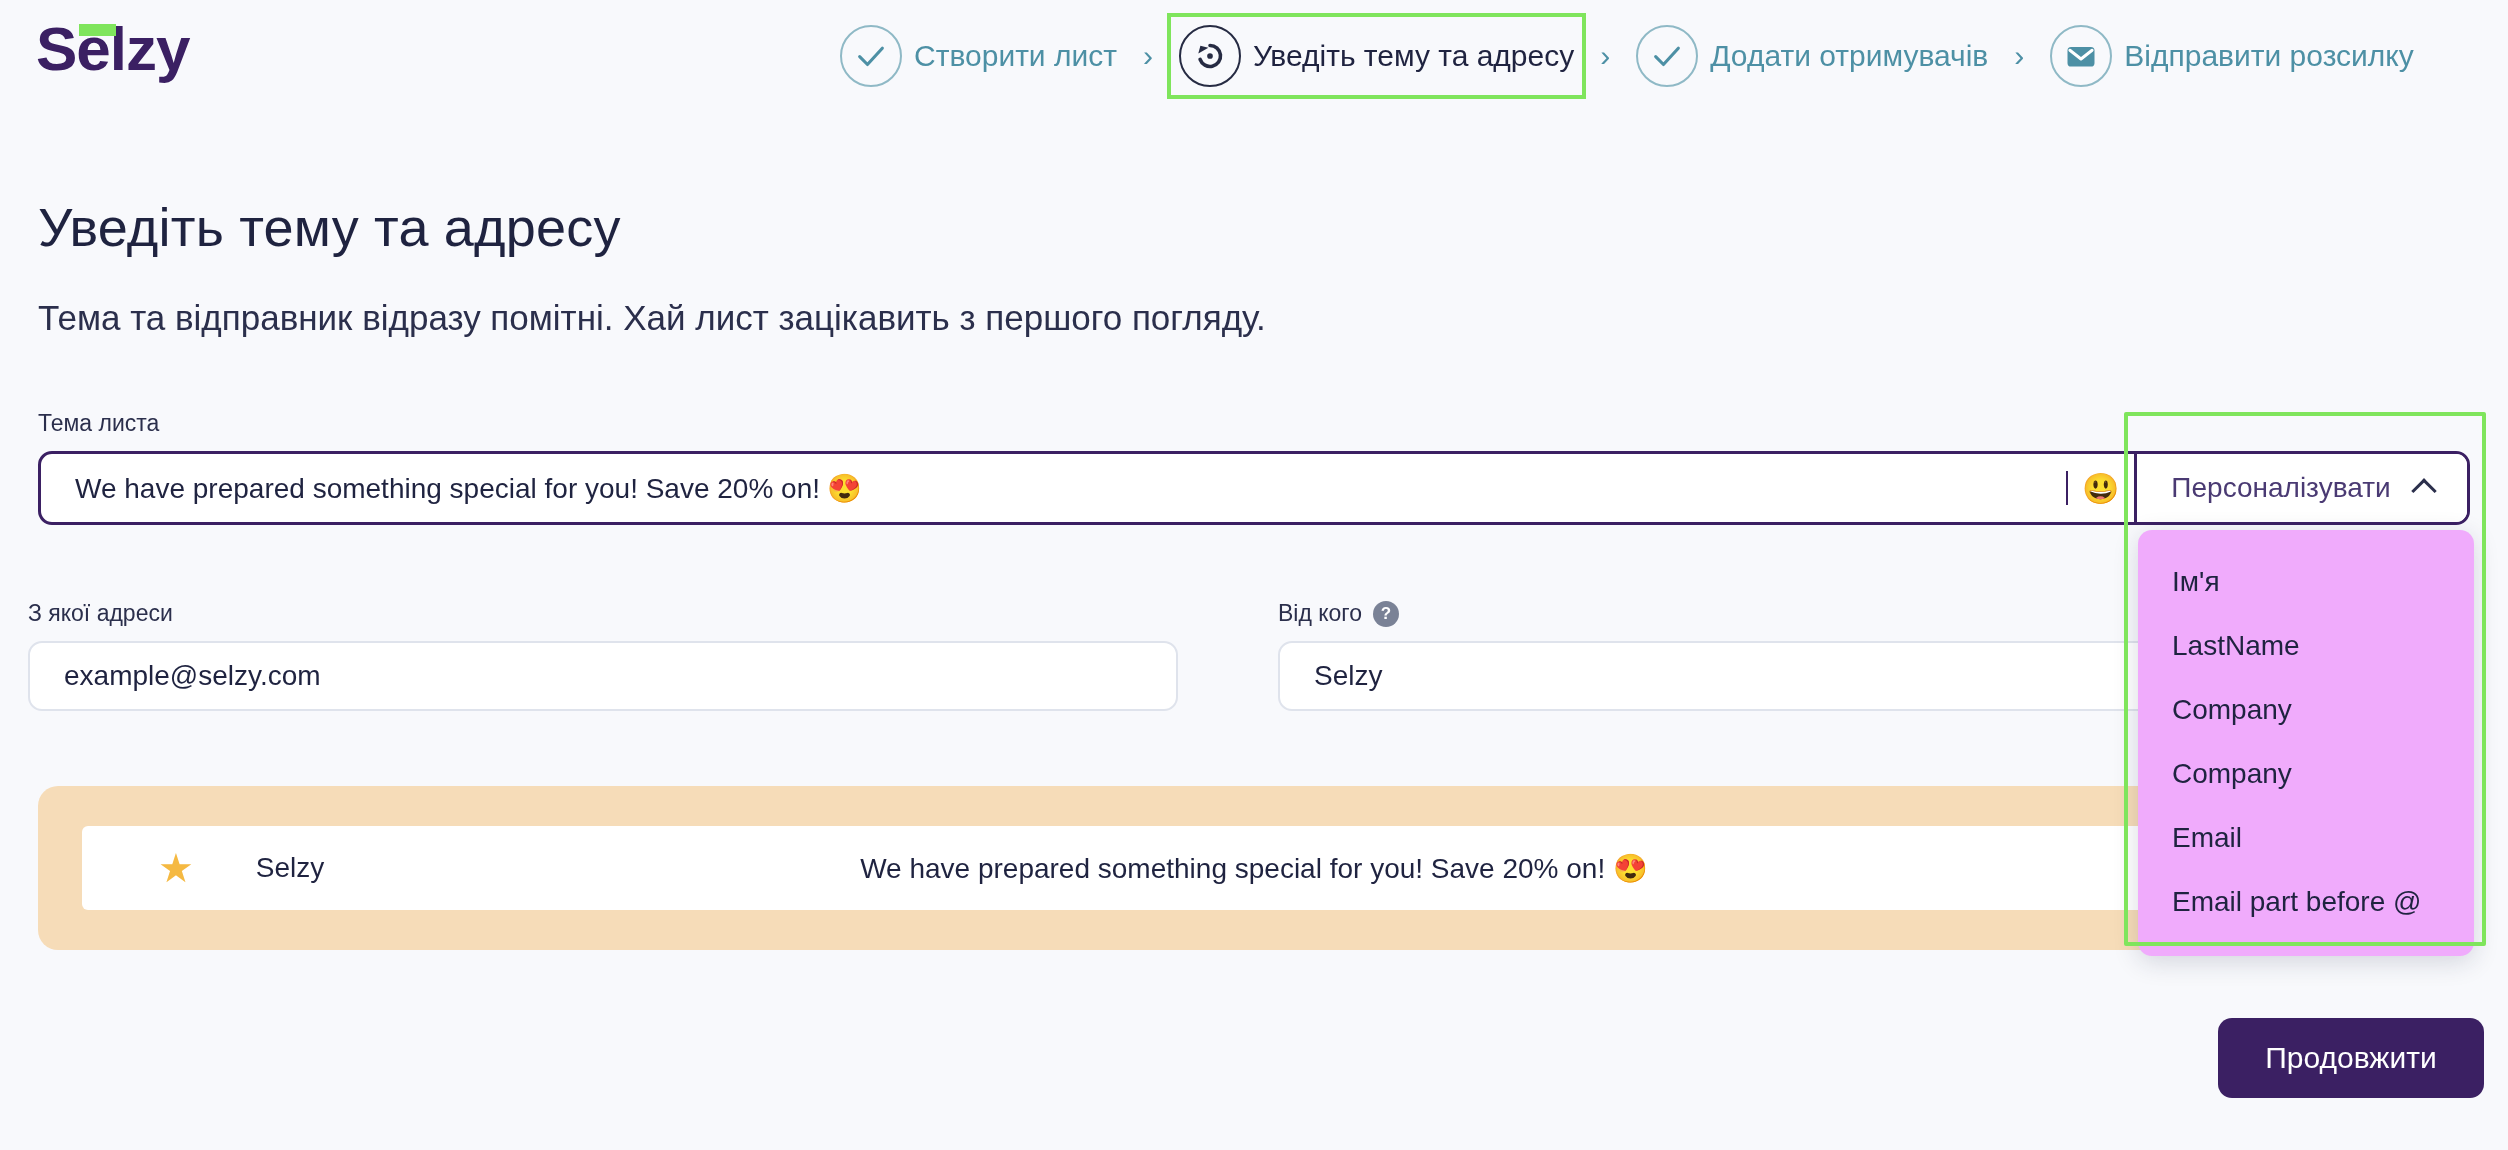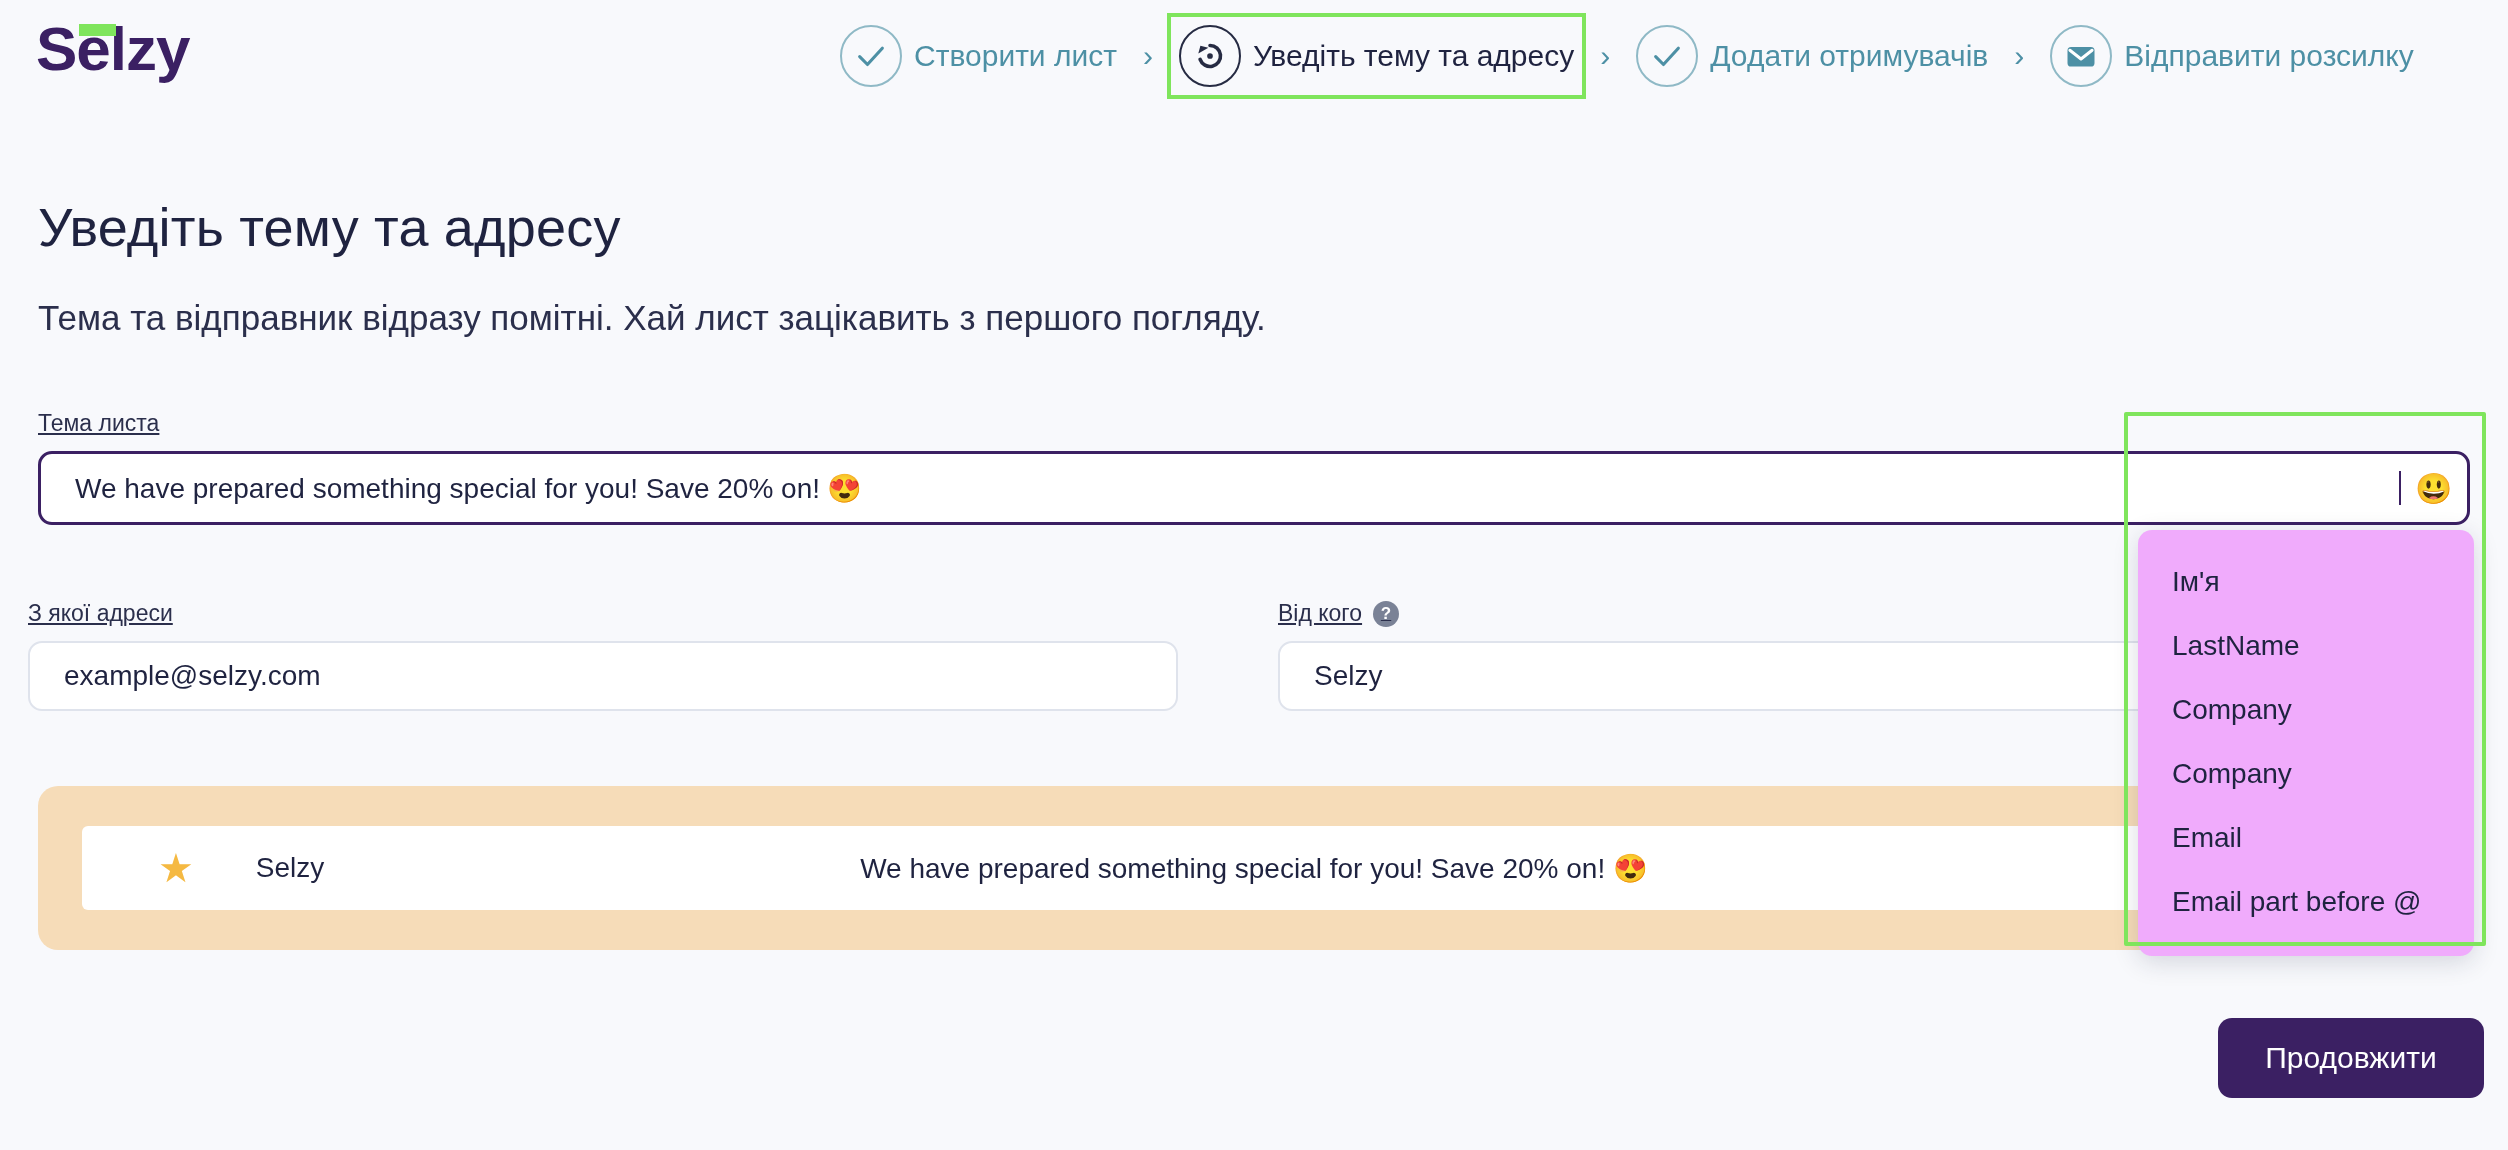--- a/index.html
+++ b/index.html
@@ -117,21 +117,20 @@
     color: #2B2F4C;
   }
 
   .field-label {
     font-size: 23px;
     color: #2B2F4C;
     margin-bottom: 14px;
     display: flex;
     align-items: center;
     gap: 11px;
-    text-decoration: underline;
   }
 
   .help-icon {
     width: 26px;
     height: 26px;
     border-radius: 50%;
     background: #7A8296;
     color: #FFFFFF;
     font-size: 17px;
     font-weight: 700;
@@ -391,20 +390,26 @@
   <p class="page-subtitle">Тема та відправник відразу помітні. Хай лист зацікавить з першого погляду.</p>
 
   <div class="subject-block">
     <div class="field-label">
       <span>Тема листа</span>
     </div>
     <div class="subject-row">
       <input class="subject-input" type="text" value="We have prepared something special for you! Save 20% on! 😍" style="">
       <span class="caret"></span>
       <button class="emoji-btn">😃</button>
+      <div class="personalize-wrap">
+        <button class="personalize-btn">
+          <span>Персоналізувати</span>
+          <span class="chev"></span>
+        </button>
+      </div>
     </div>
   </div>
 
   <div class="row-2">
     <div class="field-col">
       <div class="field-label">
         <span>З якої адреси</span>
       </div>
       <input class="text-input" type="text" value="example@selzy.com" style="">
     </div>

